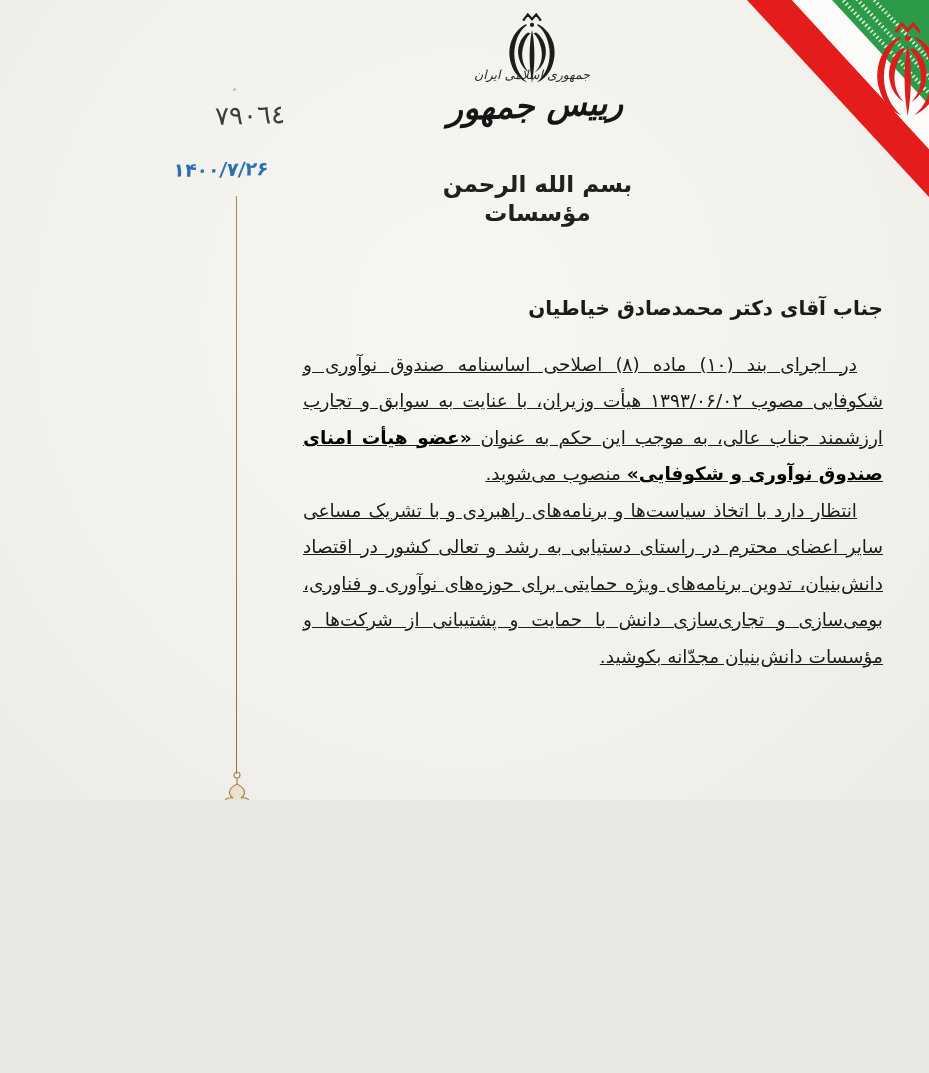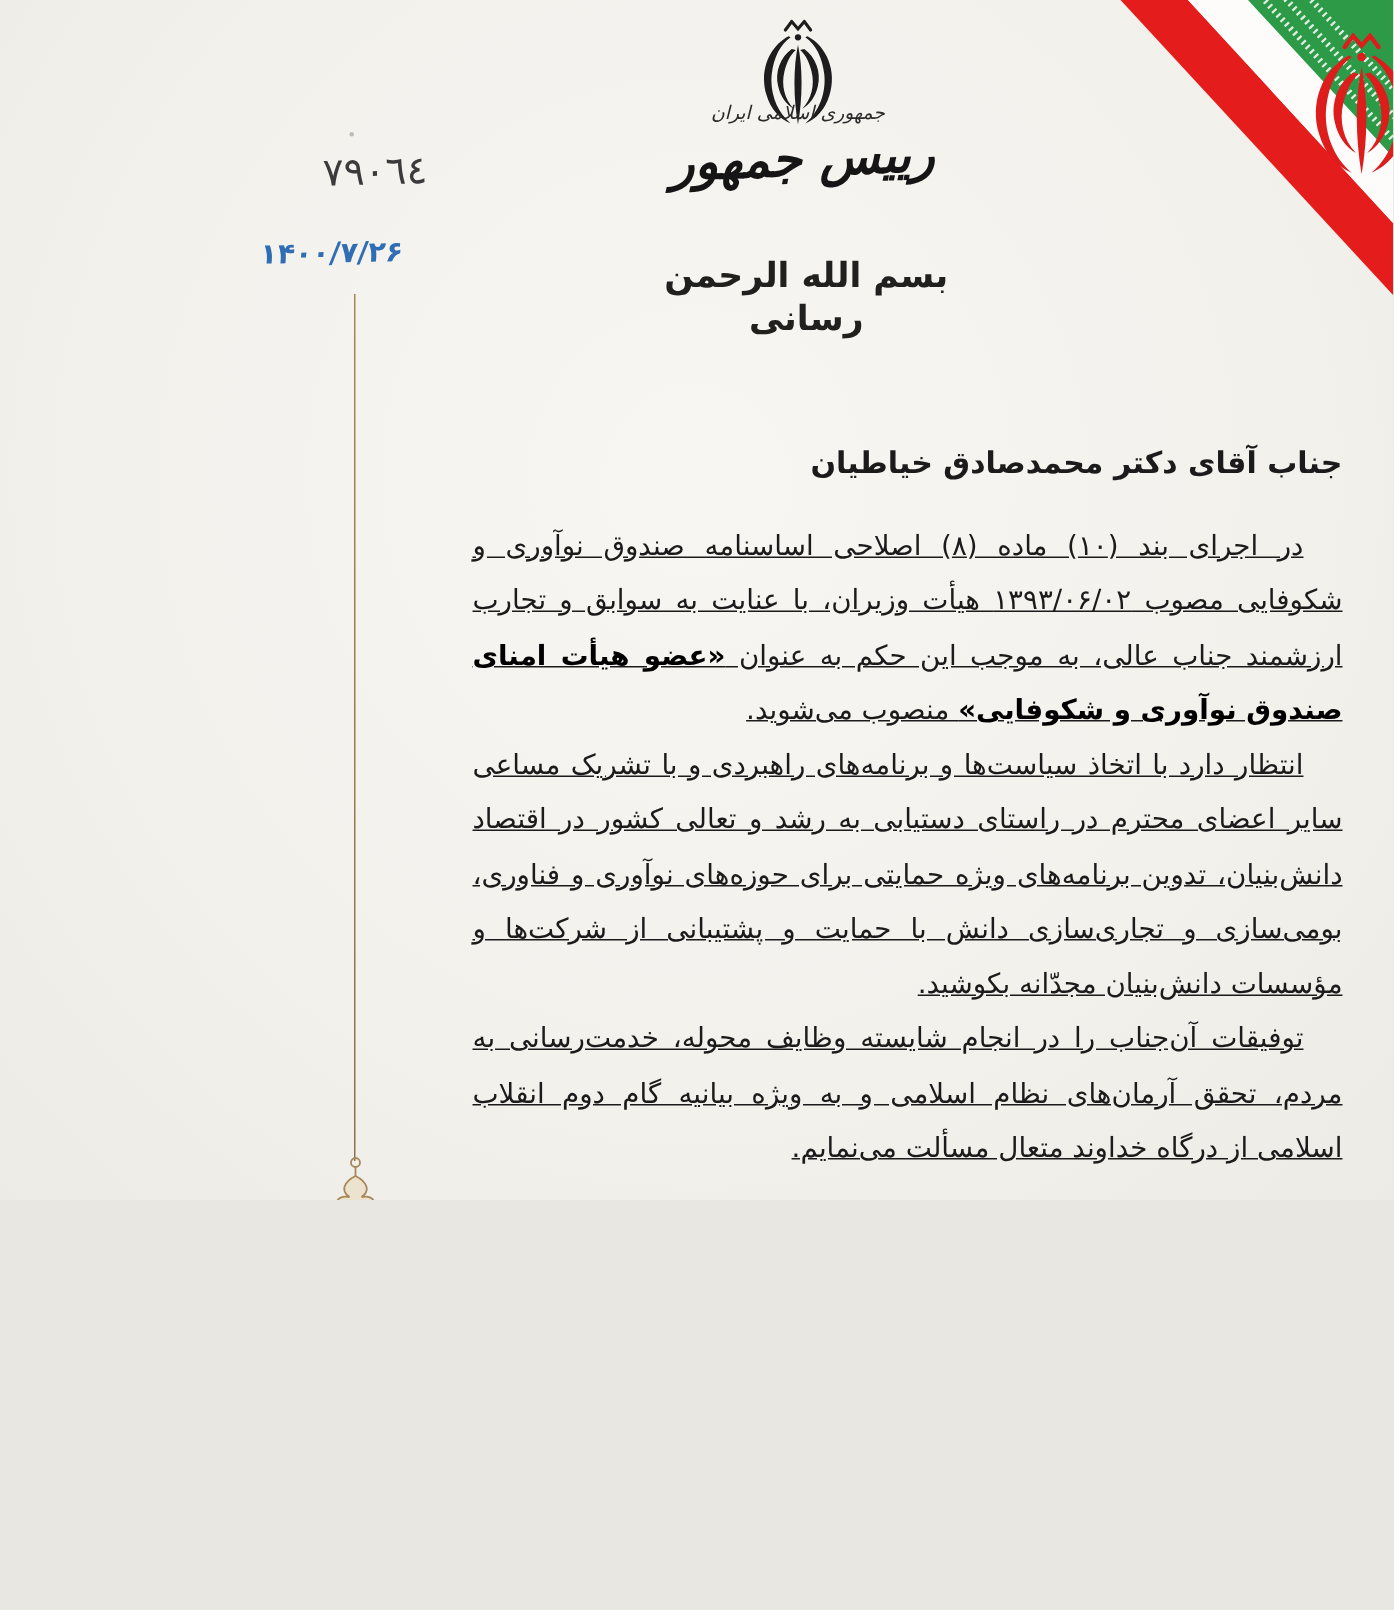--- a/index.html
+++ b/index.html
@@ -46,21 +46,21 @@
     transform:skewX(-6deg) rotate(-1deg);
   }
   
   .gold-line{
     position:absolute;left:236px;top:196px;width:1px;height:578px;
     background:linear-gradient(#a5865a,#8f7148);
   }
   .ornament{position:absolute;left:144px;top:770px;width:186px;height:296px;}
   
   .letter{
-    position:absolute;left:315px;top:290px;width:580px;
+    position:absolute;left:303px;top:290px;width:580px;
     direction:rtl;color:#1b1b1b;
     font-size:18.5px;line-height:36.5px;
     text-align:justify;
   }
   .salutation{font-weight:bold;font-size:20px;margin:0 0 20px 0;text-align:right;}
   .letter p{margin:0;text-indent:26px;text-decoration:underline;}
   .bold-inline{font-weight:bold;color:#000;}
   
   .sig-name{
     position:absolute;left:372px;top:804px;width:168px;
@@ -103,21 +103,21 @@
     <g style="color:#dd1c1c">
       <use href="#allah" transform="translate(181,22) scale(0.45)"></use>
     </g>
   </svg>
 
   <svg class="emblem-black" viewBox="0 0 100 110">
     <use href="#allah"></use>
   </svg>
   <div class="org-line">جمهوری اسلامی ایران</div>
   <div class="president-title">رییس جمهور</div>
-  <div class="bismillah">بسم الله الرحمن رسانی</div>
+  <div class="bismillah">بسم الله الرحمن مؤسسات</div>
 
   <div class="ref-number">٧٩٠٦٤</div>
   <div class="ref-date">۱۴۰۰/۷/۲۶</div>
 
   <div class="gold-line"></div>
   <svg class="ornament" viewBox="0 0 186 296">
     <g stroke="#a8875a" fill="none" stroke-width="1.2">
 
       <circle cx="93" cy="5" r="3"></circle>
       <path d="M93 8 v6"></path>
@@ -198,21 +198,20 @@
         <circle cx="52" cy="107" r="1.6"></circle>
       <circle cx="69" cy="276" r="1.5"></circle>
         <circle cx="117" cy="276" r="1.5"></circle>
     </g>
   </svg>
 
   <div class="letter">
     <div class="salutation">جناب آقای دکتر محمدصادق خیاطیان</div>
     <p><span>در اجرای بند (۱۰) ماده (۸) اصلاحی اساسنامه صندوق نوآوری و شکوفایی مصوب ۱۳۹۳/۰۶/۰۲ هیأت وزیران، با عنایت به سوابق و تجارب ارزشمند جناب عالی، به موجب این حکم به عنوان </span><span class="bold-inline">«عضو هیأت امنای صندوق نوآوری و شکوفایی»</span><span> منصوب می‌شوید.</span></p>
     <p>انتظار دارد با اتخاذ سیاست‌ها و برنامه‌های راهبردی و با تشریک مساعی سایر اعضای محترم در راستای دستیابی به رشد و تعالی کشور در اقتصاد دانش‌بنیان، تدوین برنامه‌های ویژه حمایتی برای حوزه‌های نوآوری و فناوری، بومی‌سازی و تجاری‌سازی دانش با حمایت و پشتیبانی از شرکت‌ها و مؤسسات دانش‌بنیان مجدّانه بکوشید.</p>
-    <p>توفیقات آن‌جناب را در انجام شایسته وظایف محوله، خدمت‌رسانی به مردم، تحقق آرمان‌های نظام اسلامی و به ویژه بیانیه گام دوم انقلاب اسلامی از درگاه خداوند متعال مسألت می‌نمایم.</p>
   </div>
 
   <div class="sig-name">سید ابراهیم رئیسی</div>
   <svg class="sig-graphic" viewBox="0 0 295 125">
     <g stroke="#2f8a63" fill="none" stroke-width="2.2" stroke-linecap="round">
       <path d="M82 37 C125 27 205 17 247 16 C260 16 263 24 251 32 C225 50 110 86 40 97 C24 99 20 93 32 87 C90 62 190 38 248 25"></path>
       <path d="M216 32 l-7 5 l9 3 l-12 6 l8 3 l-10 5" stroke-width="3"></path>
     </g>
     <g fill="#2f8a63">
       <circle cx="228" cy="19" r="1.8"></circle>

